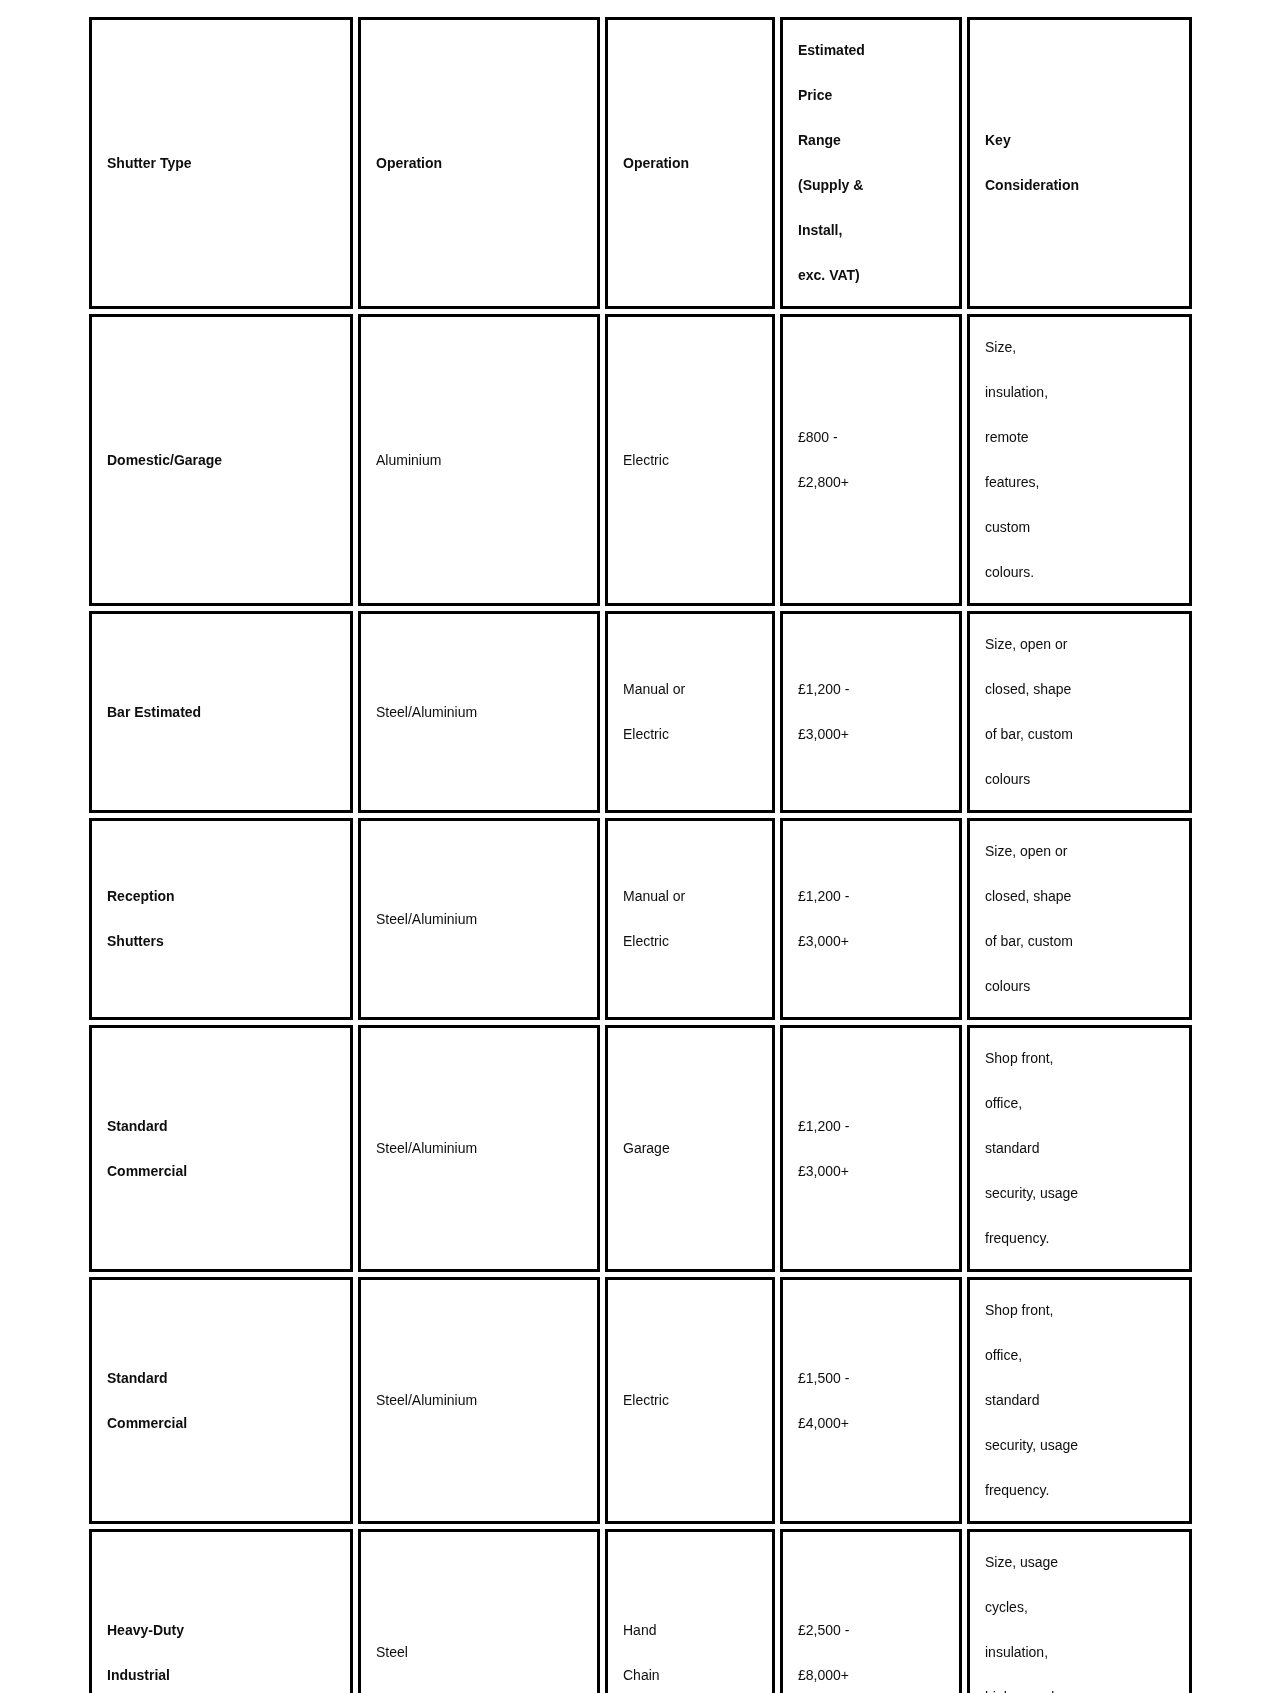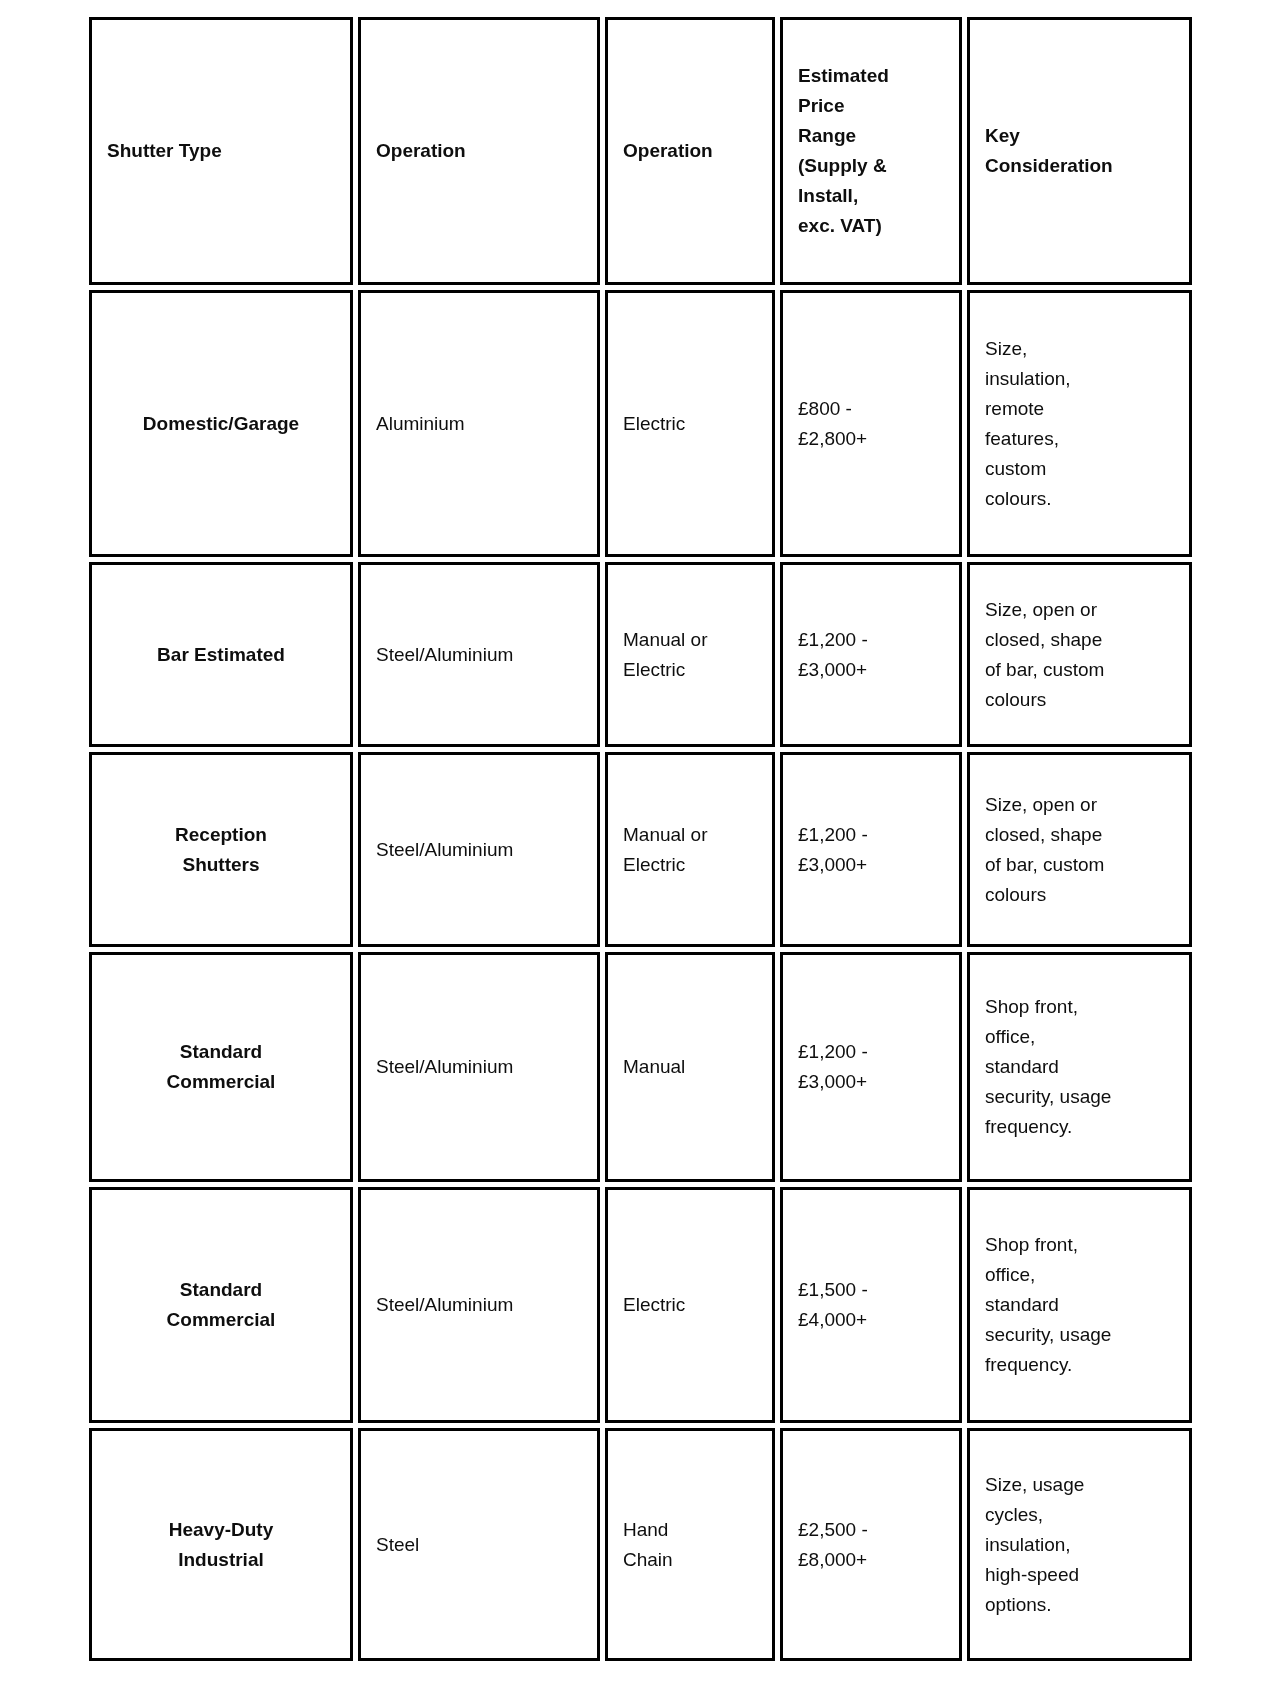--- a/index.html
+++ b/index.html
@@ -24,28 +24,28 @@
     border-spacing: 5px;
     table-layout: fixed;
   }
   th, td {
     box-sizing: border-box;
     border: 3px solid #000000;
     background: #ffffff;
     vertical-align: middle;
     text-align: left;
     padding: 8px 15px;
-    font-size: 19px;
-    line-height: 30px;
+    font-size: 14px;
+    line-height: 45px;
     font-weight: 400;
     white-space: pre-line;
     overflow: hidden;
   }
   th { font-weight: 700; }
-  td.rowhead { font-weight: 700; text-align: center; }
+  td.rowhead { font-weight: 700; }
 
   tr.h-header { height: 268px; }
   tr.r0 { height: 267px; }
   tr.r1 { height: 185px; }
   tr.r2 { height: 195px; }
   tr.r3 { height: 230px; }
   tr.r4 { height: 236px; }
   tr.r5 { height: 233px; }
 
   col.c0 { width: 264px; }
@@ -118,21 +118,21 @@
       <td>Size, open or
 closed, shape
 of bar, custom
 colours</td>
     </tr>
 
     <tr class="r3">
       <td class="rowhead">Standard
 Commercial</td>
       <td>Steel/Aluminium</td>
-      <td>Manual</td>
+      <td>Garage</td>
       <td>£1,200 -
 £3,000+</td>
       <td>Shop front,
 office,
 standard
 security, usage
 frequency.</td>
     </tr>
 
     <tr class="r4">

